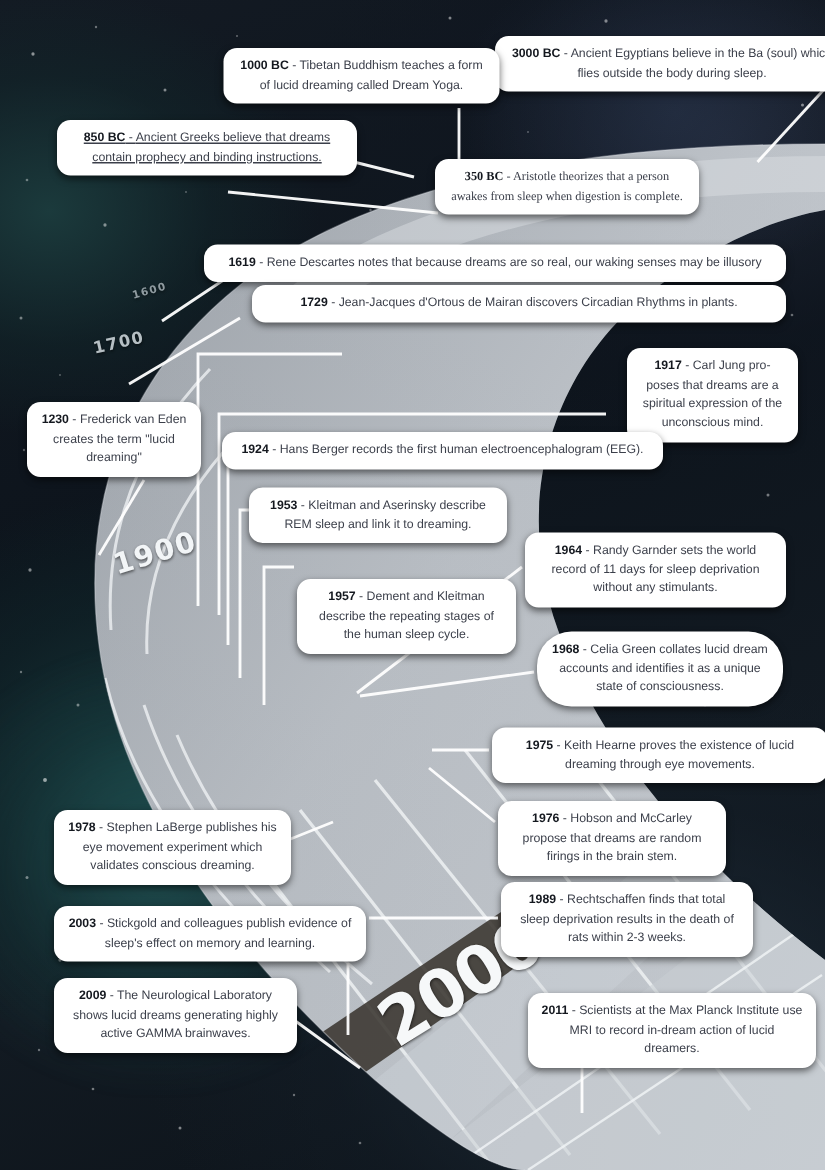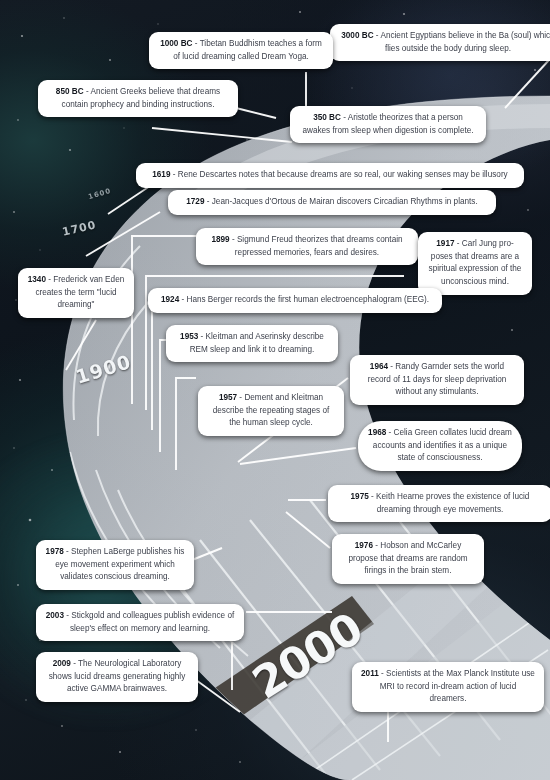--- a/index.html
+++ b/index.html
@@ -232,43 +232,40 @@
   </svg>
 
   <div class="box" style="left:330px;top:24px;width:236px;">
     <span class="yr">3000 BC</span><span> - </span><span>Ancient Egyptians believe in the Ba (soul) which flies outside the body during sleep.</span>
   </div>
 
   <div class="box" style="left:125px;top:32px;width:184px;margin-left:24px;">
     <span class="yr">1000 BC</span><span> - </span><span>Tibetan Buddhism teaches a form of lucid dreaming called Dream Yoga.</span>
   </div>
 
-  <div class="box" style="left:38px;top:80px;width:200px;">
+  <div class="box" style="left:38px;top:80px;width:200px;text-decoration:underline;">
     <span class="yr">850 BC</span><span> - </span><span>Ancient Greeks believe that dreams contain prophecy and binding instructions.</span>
   </div>
 
-  <div class="box" style="left:290px;top:106px;width:196px;">
+  <div class="box" style="left:290px;top:106px;width:176px;font-family:Liberation Serif, serif;">
     <span class="yr">350 BC</span><span> - </span><span>Aristotle theorizes that a person awakes from sleep when digestion is complete.</span>
   </div>
 
   <div class="box" style="left:136px;top:163px;width:388px;">
     <span class="yr">1619</span><span> - </span><span>Rene Descartes notes that because dreams are so real, our waking senses may be illusory</span>
   </div>
 
-  <div class="box" style="left:168px;top:190px;width:328px;">
+  <div class="box" style="left:168px;top:190px;width:356px;">
     <span class="yr">1729</span><span> - </span><span>Jean-Jacques d'Ortous de Mairan discovers Circadian Rhythms in plants.</span>
   </div>
 
   <div class="box" style="left:18px;top:268px;width:116px;">
-    <span class="yr">1340</span><span> - </span><span>Frederick van Eden creates the term "lucid dreaming"</span>
-  </div>
-
-  <div class="box" style="left:196px;top:228px;width:222px;">
-    <span class="yr">1899</span><span> - </span><span>Sigmund Freud theorizes that dreams contain repressed memories, fears and desires.</span>
-  </div>
+    <span class="yr">1230</span><span> - </span><span>Frederick van Eden creates the term "lucid dreaming"</span>
+  </div>
+
 
   <div class="box" style="left:418px;top:232px;width:114px;">
     <span class="yr">1917</span><span> - </span><span>Carl Jung pro-poses that dreams are a spiritual expression of the unconscious mind.</span>
   </div>
 
   <div class="box" style="left:148px;top:288px;width:294px;">
     <span class="yr">1924</span><span> - </span><span>Hans Berger records the first human electroencephalogram (EEG).</span>
   </div>
 
   <div class="box" style="left:166px;top:325px;width:172px;">
@@ -292,20 +289,23 @@
   </div>
 
   <div class="box" style="left:332px;top:534px;width:152px;">
     <span class="yr">1976</span><span> - </span><span>Hobson and McCarley propose that dreams are random firings in the brain stem.</span>
   </div>
 
   <div class="box" style="left:36px;top:540px;width:158px;">
     <span class="yr">1978</span><span> - </span><span>Stephen LaBerge publishes his eye movement experiment which validates conscious dreaming.</span>
   </div>
 
+  <div class="box" style="left:334px;top:588px;width:168px;">
+    <span class="yr">1989</span><span> - </span><span>Rechtschaffen finds that total sleep deprivation results in the death of rats within 2-3 weeks.</span>
+  </div>
 
   <div class="box" style="left:36px;top:604px;width:208px;">
     <span class="yr">2003</span><span> - </span><span>Stickgold and colleagues publish evidence of sleep's effect on memory and learning.</span>
   </div>
 
   <div class="box" style="left:36px;top:652px;width:162px;text-align:center;">
     <span class="yr">2009</span><span> - </span><span>The Neurological Laboratory shows lucid dreams generating highly active GAMMA brainwaves.</span>
   </div>
 
   <div class="box" style="left:352px;top:662px;width:192px;">

